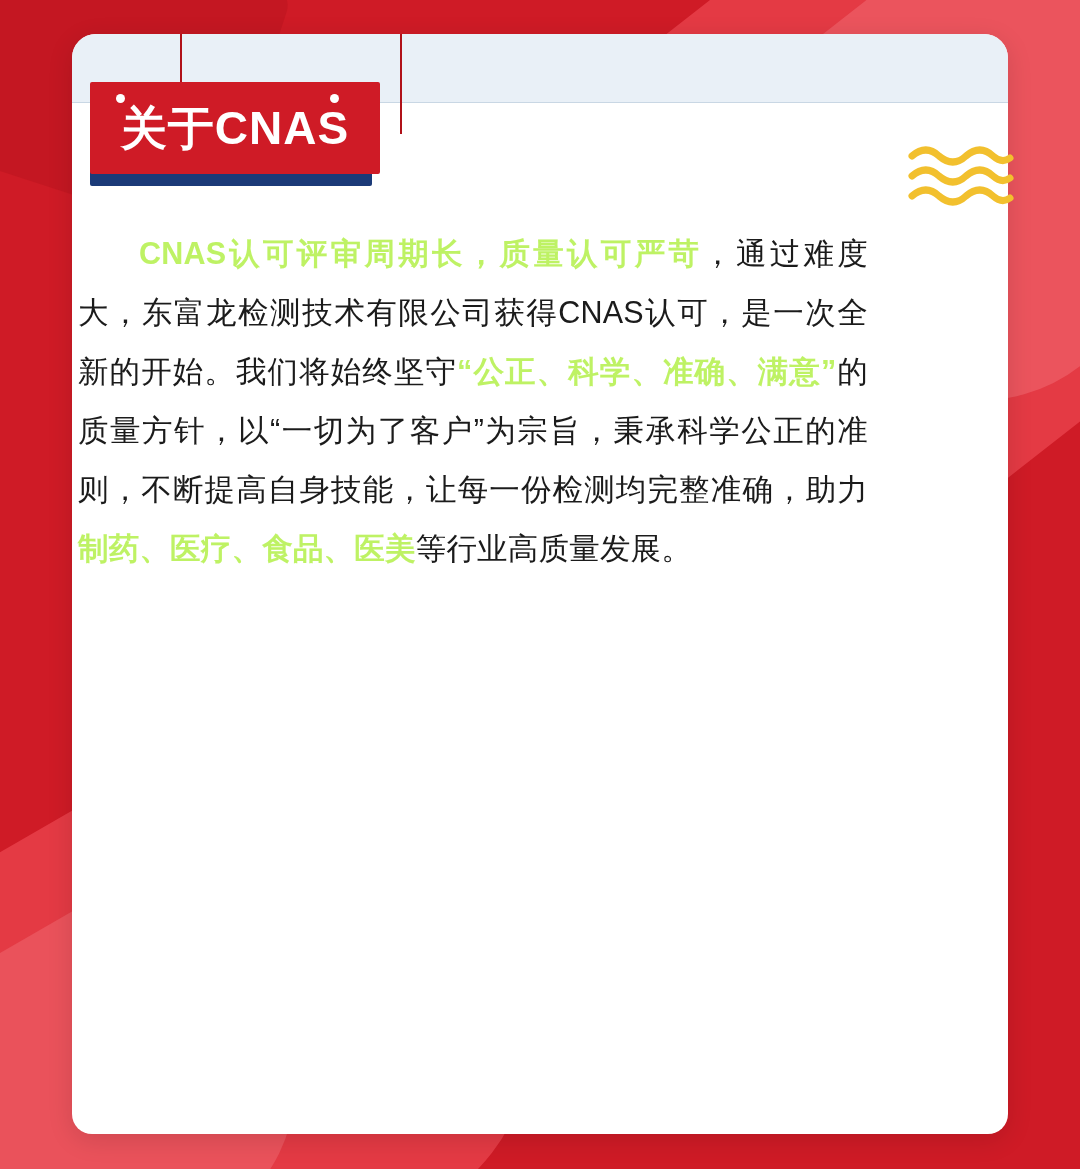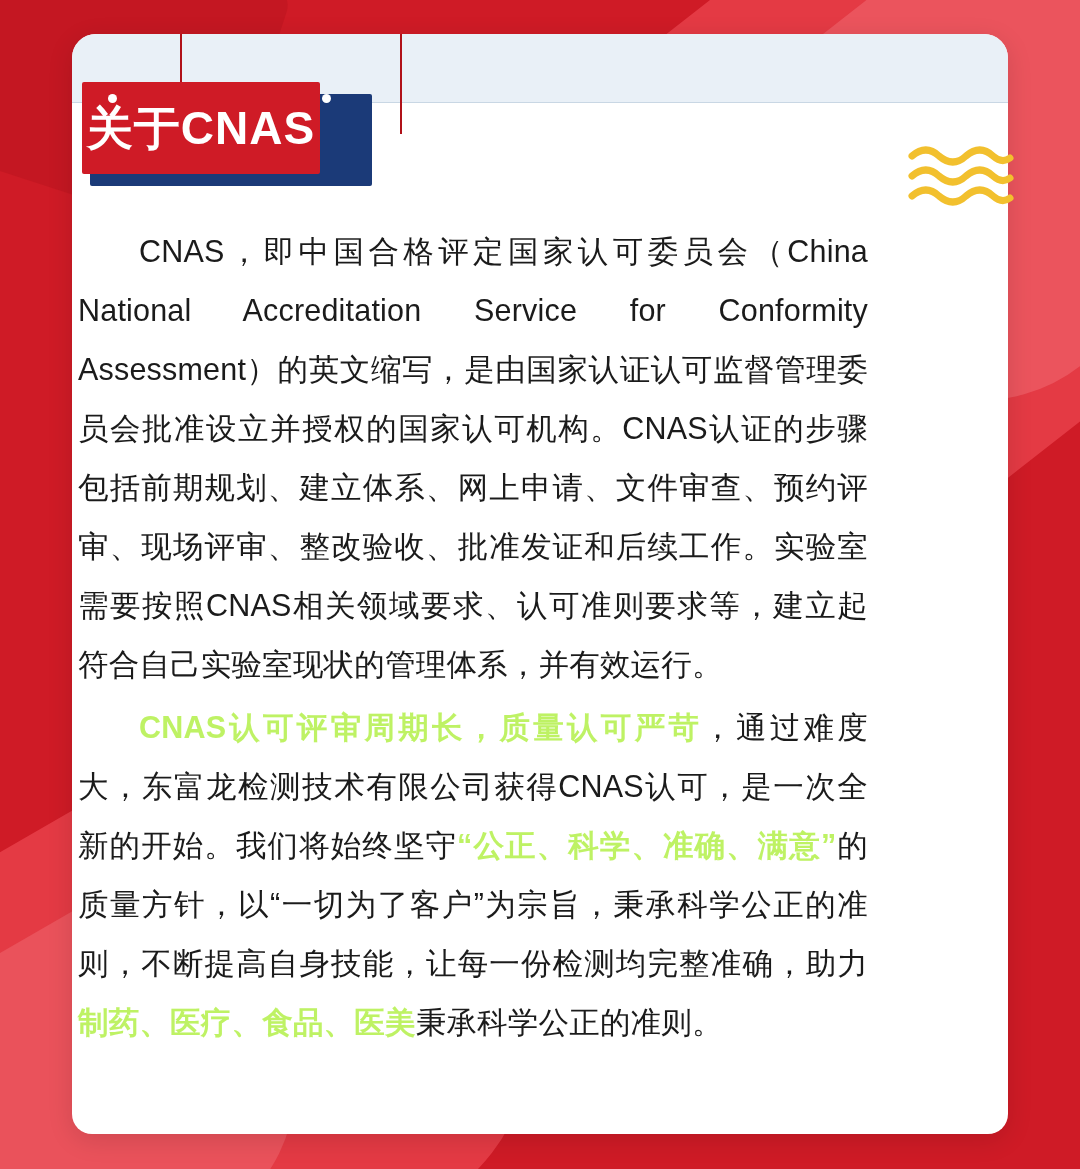--- a/index.html
+++ b/index.html
@@ -128,27 +128,28 @@
     position: absolute;
     left: 8px;
     top: 12px;
     width: 282px;
     height: 92px;
     background: #1b3a78;
     border-radius: 2px;
   }
   .title-box {
     position: relative;
-    width: 238px;
+    width: 290px;
     height: 92px;
     background: #cf1b26;
     border-radius: 2px;
     display: flex;
     align-items: center;
     justify-content: center;
+    margin-left: 8px;
   }
   .title-text {
     color: #ffffff;
     font-size: 46px;
     font-weight: bold;
     letter-spacing: 1px;
     line-height: 1;
     white-space: nowrap;
   }
   .pin {
@@ -230,15 +231,14 @@
   <svg width="110" height="74" viewBox="0 0 110 74" xmlns="http://www.w3.org/2000/svg">
     <g fill="none" stroke="#f2c02e" stroke-width="7" stroke-linecap="round">
       <path d="M6 14 q14 -12 27 0 q14 12 27 0 q14 -12 27 0 q9 8 17 2"></path>
       <path d="M6 34 q14 -12 27 0 q14 12 27 0 q14 -12 27 0 q9 8 17 2"></path>
       <path d="M6 54 q14 -12 27 0 q14 12 27 0 q14 -12 27 0 q9 8 17 2"></path>
     </g>
   </svg>
 </div>
 
 <div class="content">
-  <p class="para p1"><span>CNAS，即中国合格评定国家认可委员会（China National Accreditation Service for Conformity Assessment）的英文缩写，是由国家认证认可监督管理委员会批准设立并授权的国家认可机构。CNAS认证的步骤包括前期规划、建立体系、网上申请、文件审查、预约评审、现场评审、整改验收、批准发证和后续工作。实验室需要按照CNAS相关领域要求、认可准则要求等，建立起符合自己实验室现状的管理体系，并有效运行。</span></p>
-  <p class="para p2"><b>CNAS认可评审周期长，质量认可严苛</b><span>，通过难度大，东富龙检测技术有限公司获得CNAS认可，是一次全新的开始。我们将始终坚守</span><b>“公正、科学、准确、满意”</b><span>的质量方针，以“一切为了客户”为宗旨，秉承科学公正的准则，不断提高自身技能，让每一份检测均完整准确，助力</span><b>制药、医疗、食品、医美</b><span>秉承科学公正的准则。</span></p>
+  <p class="para p2"><b>CNAS认可评审周期长，质量认可严苛</b><span>，通过难度大，东富龙检测技术有限公司获得CNAS认可，是一次全新的开始。我们将始终坚守</span><b>“公正、科学、准确、满意”</b><span>的质量方针，以“一切为了客户”为宗旨，秉承科学公正的准则，不断提高自身技能，让每一份检测均完整准确，助力</span><b>制药、医疗、食品、医美</b><span>等行业高质量发展。</span></p>
 </div>
 
 </body></html>

